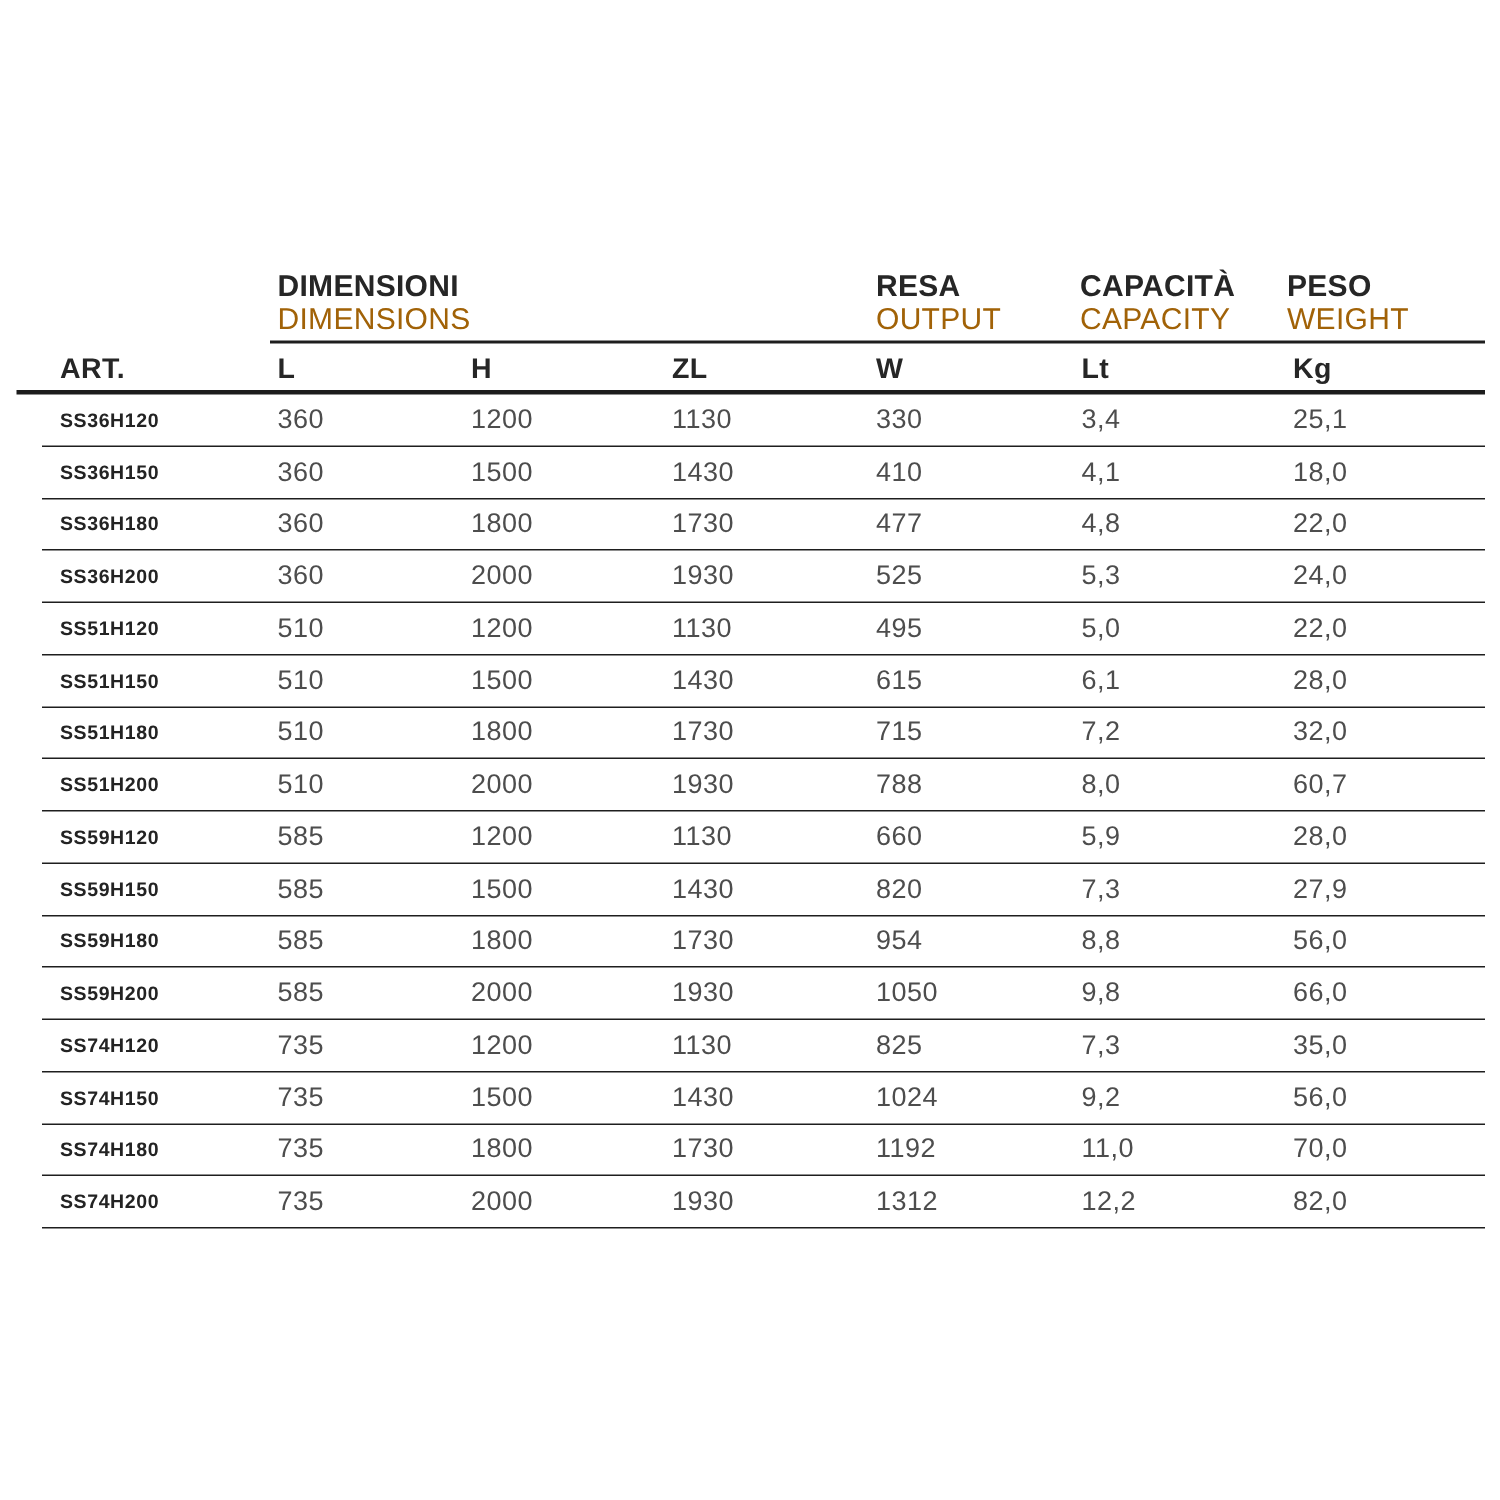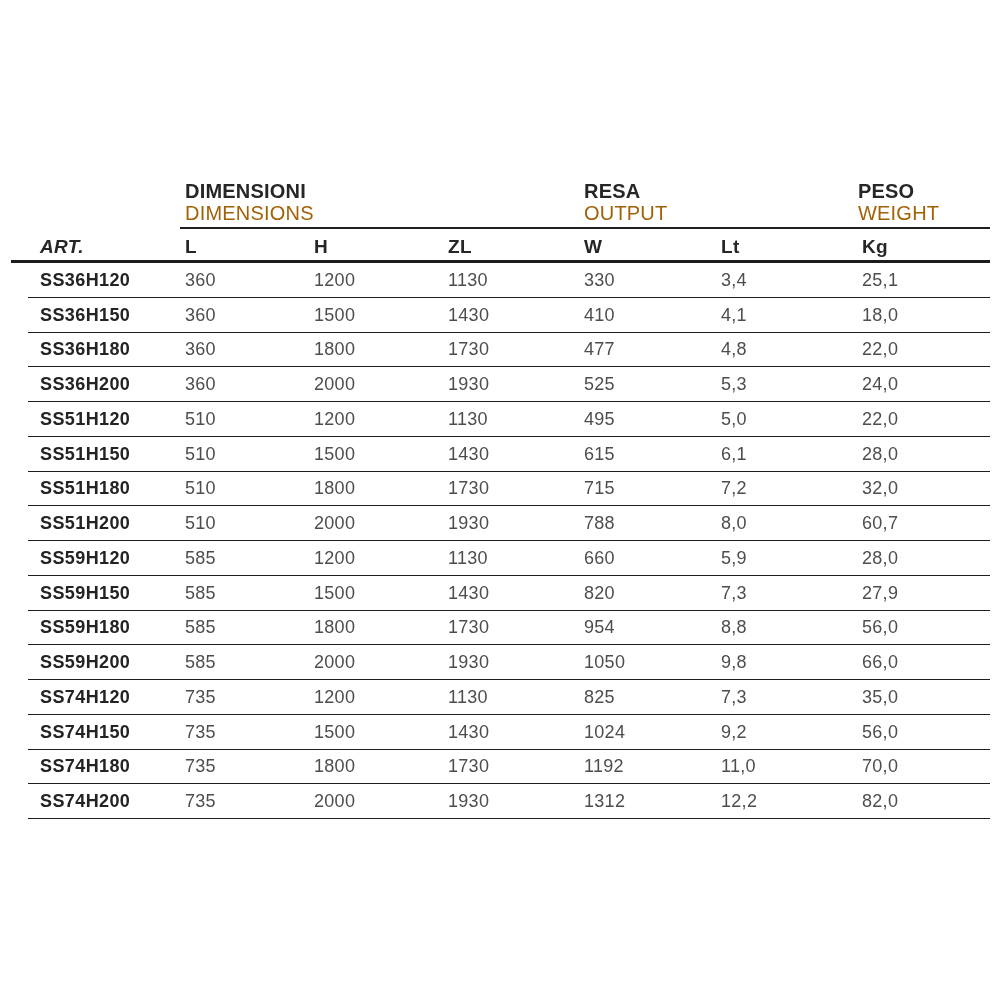--- a/index.html
+++ b/index.html
@@ -63,21 +63,21 @@
     height: 25px;
   }
   .u {
     position: absolute;
     top: 0;
     font-size: 19px;
     font-weight: 700;
     color: #262626;
     letter-spacing: 0.3px;
   }
-  .u-art { left: 40px; font-style: italic; }
+  .u-art { left: 40px; }
   .u-l   { left: 185px; }
   .u-h   { left: 314px; }
   .u-zl  { left: 448px; }
   .u-w   { left: 584px; }
   .u-lt  { left: 721px; }
   .u-kg  { left: 862px; }
   .thick-line {
     position: absolute;
     top: 85px;
     left: 11px;
@@ -98,21 +98,21 @@
     box-sizing: border-box;
     border-bottom: 1.5px solid #1e1e1e;
   }
   .cell {
     position: absolute;
     top: 50%;
     transform: translateY(-50%);
     white-space: nowrap;
   }
   .cell.code {
-    font-size: 18px;
+    font-size: 13px;
     font-weight: 700;
     color: #232323;
     letter-spacing: 0.4px;
   }
   .cell.val {
     font-size: 18px;
     font-weight: 400;
     color: #4d4d4d;
     letter-spacing: 0.3px;
   }
@@ -131,20 +131,24 @@
   <div class="spec-table">
 
     <div class="group g-dim">
       <div class="g-main">DIMENSIONI</div>
       <div class="g-sub">DIMENSIONS</div>
     </div>
     <div class="group g-resa">
       <div class="g-main">RESA</div>
       <div class="g-sub">OUTPUT</div>
     </div>
+    <div class="group g-cap">
+      <div class="g-main">CAPACITÀ</div>
+      <div class="g-sub">CAPACITY</div>
+    </div>
     <div class="group g-peso">
       <div class="g-main">PESO</div>
       <div class="g-sub">WEIGHT</div>
     </div>
     <div class="group-underline"></div>
 
     <div class="units-row">
       <span class="u u-art">ART.</span>
       <span class="u u-l">L</span>
       <span class="u u-h">H</span>

